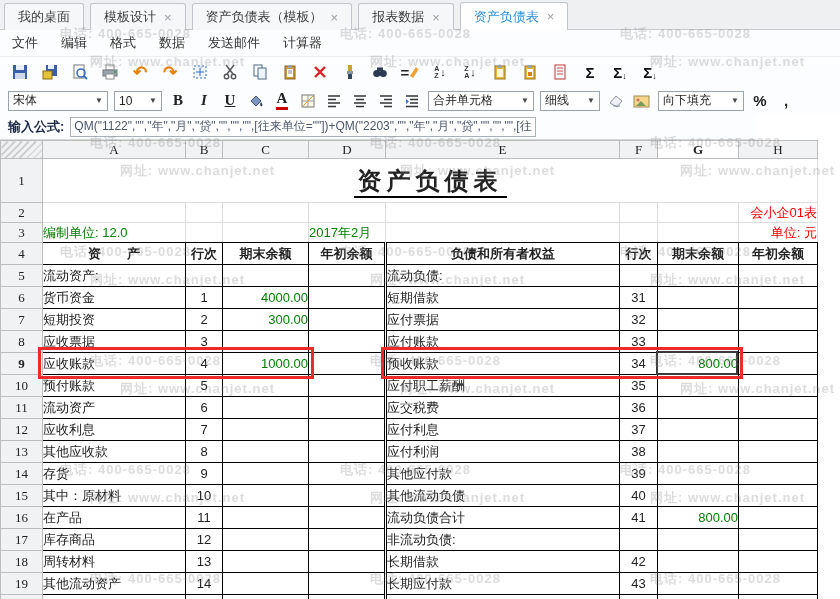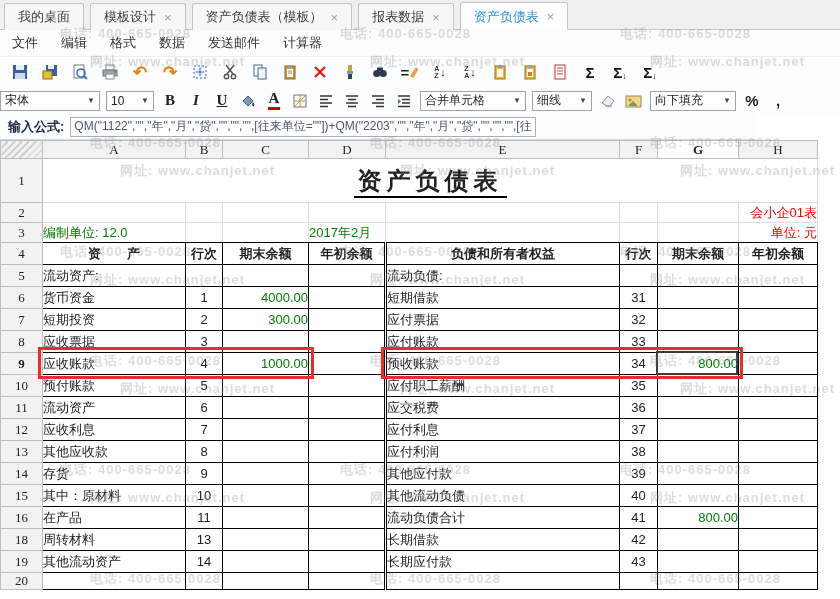--- a/index.html
+++ b/index.html
@@ -23,21 +23,21 @@
        display:flex;align-items:center;gap:10px;padding-left:10px;box-sizing:border-box;}
   .ti{width:20px;height:20px;display:inline-flex;align-items:center;justify-content:center;flex:0 0 auto;}
   .gly{font-weight:bold;font-size:15px;line-height:1;}
   .org{color:#e8820c;font-size:17px;}
   .sg{font-size:15px;font-weight:bold;color:#111;display:inline-flex;align-items:flex-end;}
   .sg .dn{font-size:9px;font-weight:bold;margin-left:0px;}
   .azcol{display:inline-flex;flex-direction:column;font-size:7px;font-weight:bold;line-height:1;color:#333;}
   .azarrow{font-size:11px;color:#222;margin-left:1px;}
   .sorticon{display:inline-flex;align-items:center;}
   .tb2{position:absolute;left:0;top:87px;width:840px;height:27px;background:#fcfdfe;
-       display:flex;align-items:center;gap:6px;padding-left:0;box-sizing:border-box;}
+       display:flex;align-items:center;gap:6px;padding-left:8px;box-sizing:border-box;}
   .dd{height:20px;background:#fff;border:1px solid #9aa2aa;display:inline-flex;align-items:center;
       justify-content:space-between;padding:0 4px;font-size:12px;color:#222;box-sizing:border-box;flex:0 0 auto;}
   .dd .caret{font-size:8px;color:#444;margin-left:4px;}
   .w100{width:100px}.w48{width:48px}.w106{width:106px}.w60{width:60px}.w86{width:86px}
   .bi{font-family:"Liberation Serif",serif;font-size:15px;font-weight:bold;}
   .it{font-style:italic;}
   .un{text-decoration:underline;}
   .fc{display:inline-flex;flex-direction:column;align-items:center;line-height:1;}
   .fc .bar{width:12px;height:3px;background:#c00;margin-top:1px;}
   
@@ -552,20 +552,31 @@
             <td class="b lbl">在产品</td>
             <td class="b num">11</td>
             <td class="b amt"></td>
             <td class="b "></td>
             <td class="b lbl dl">流动负债合计</td>
             <td class="b num">41</td>
             <td class="b amt">800.00</td>
             <td class="b "></td>
           </tr>
           <tr style="height:22px">
+            <th class="rh">17</th>
+            <td class="b lbl">库存商品</td>
+            <td class="b num">12</td>
+            <td class="b amt"></td>
+            <td class="b "></td>
+            <td class="b lbl dl">非流动负债:</td>
+            <td class="b num"></td>
+            <td class="b amt"></td>
+            <td class="b "></td>
+          </tr>
+          <tr style="height:22px">
             <th class="rh">18</th>
             <td class="b lbl">周转材料</td>
             <td class="b num">13</td>
             <td class="b amt"></td>
             <td class="b "></td>
             <td class="b lbl dl">长期借款</td>
             <td class="b num">42</td>
             <td class="b amt"></td>
             <td class="b "></td>
           </tr>

